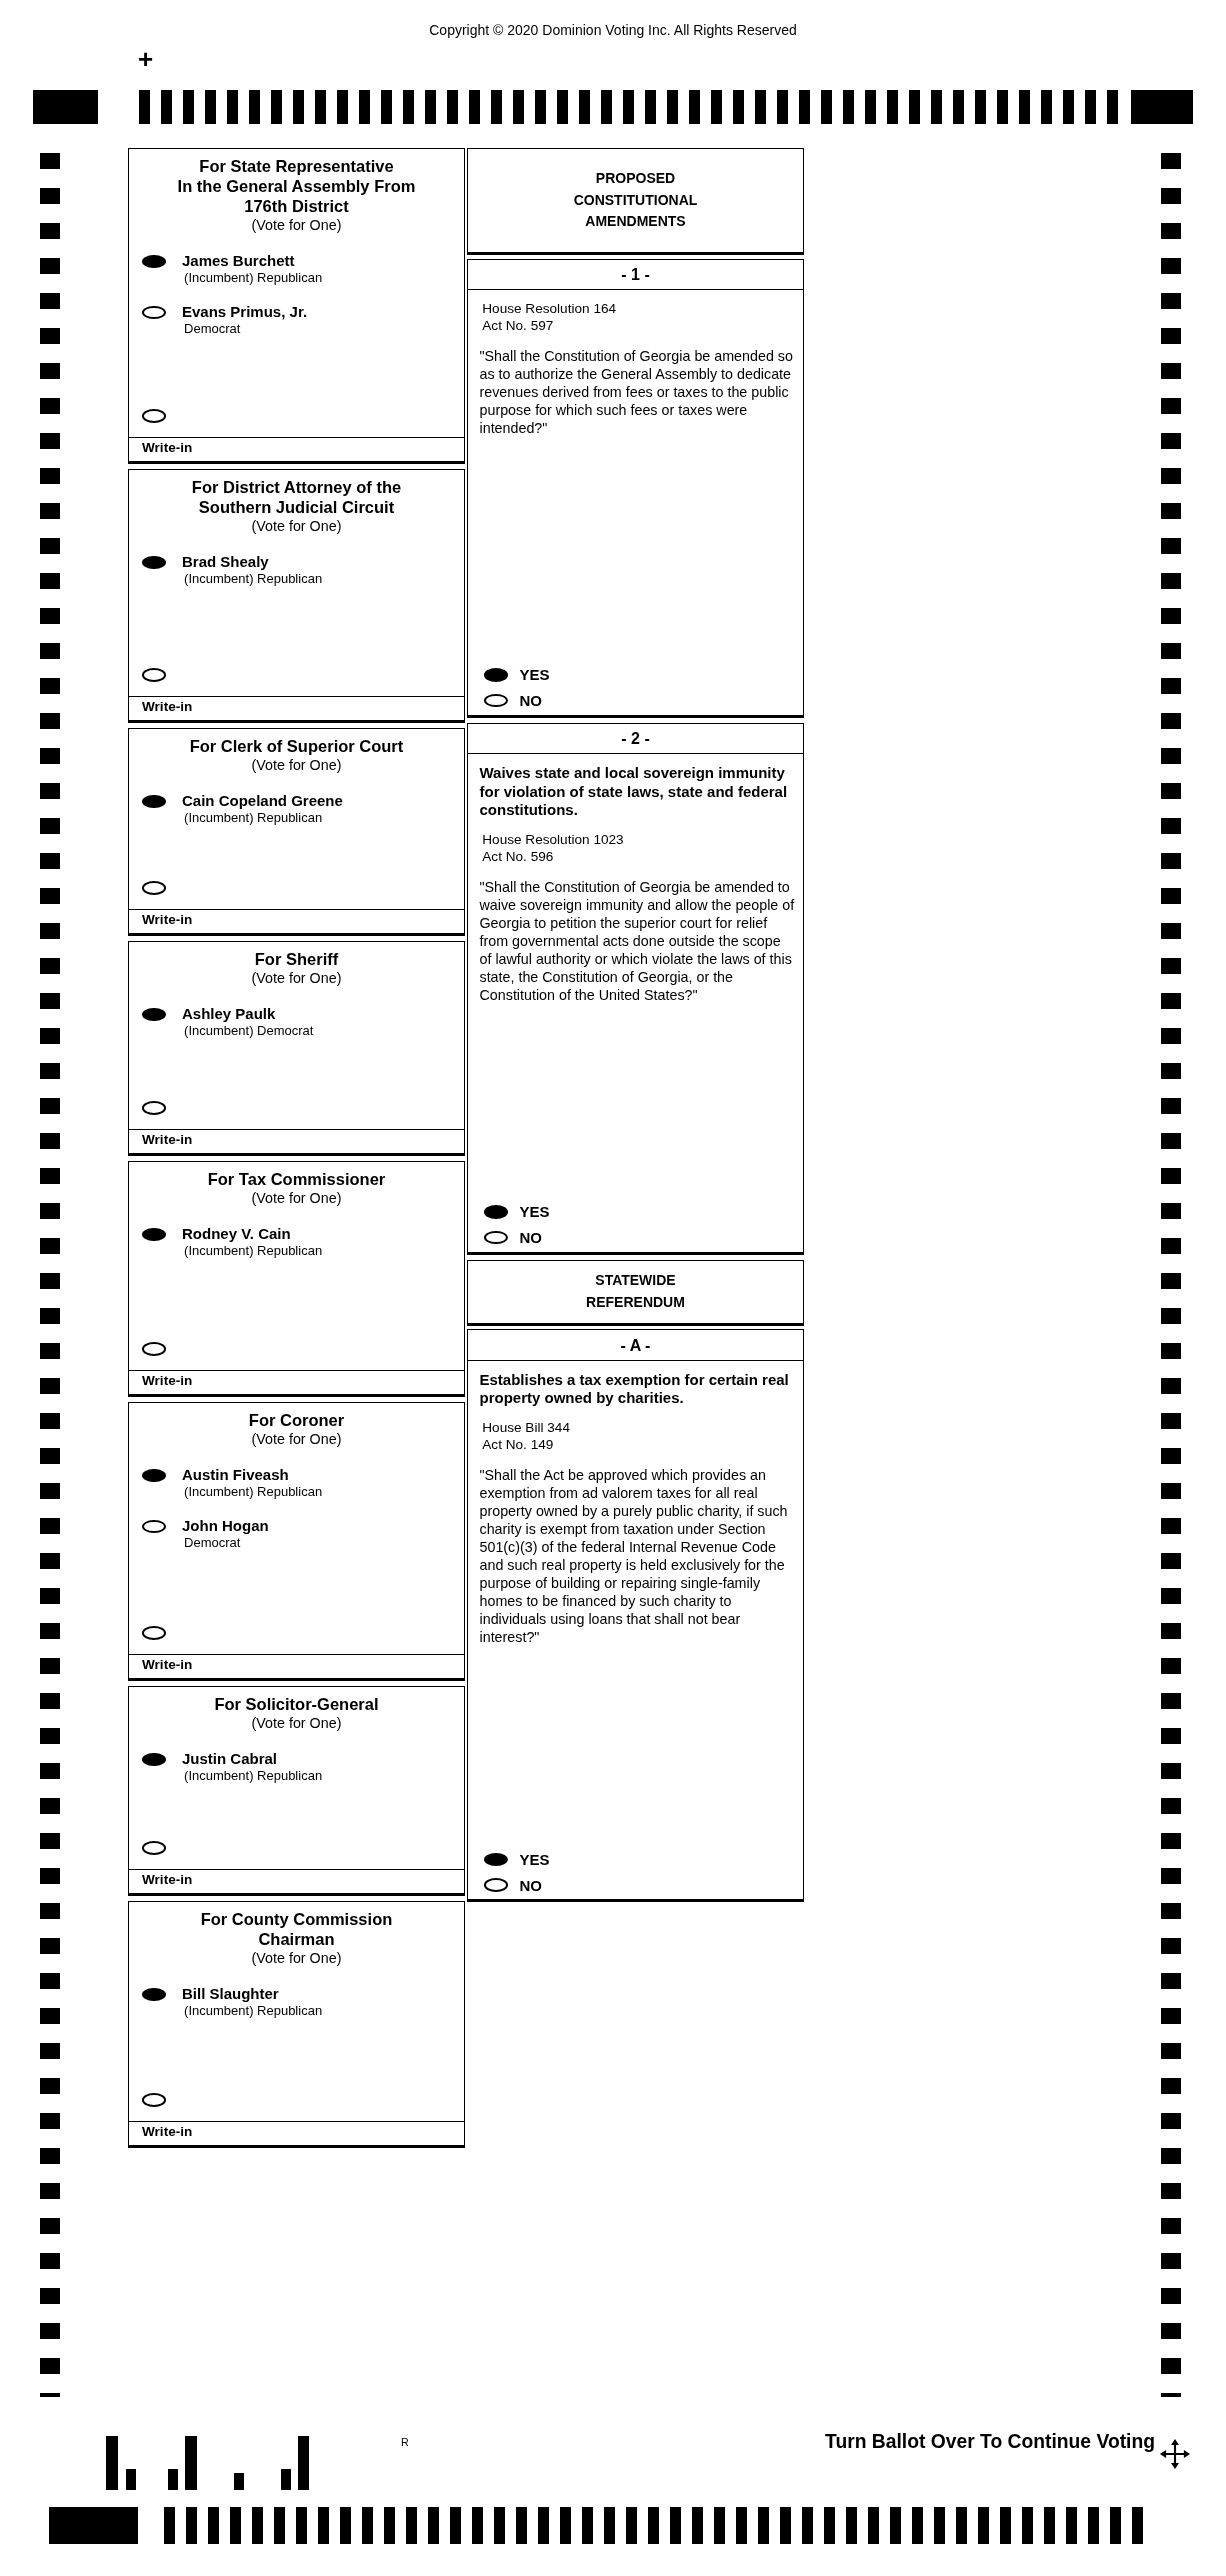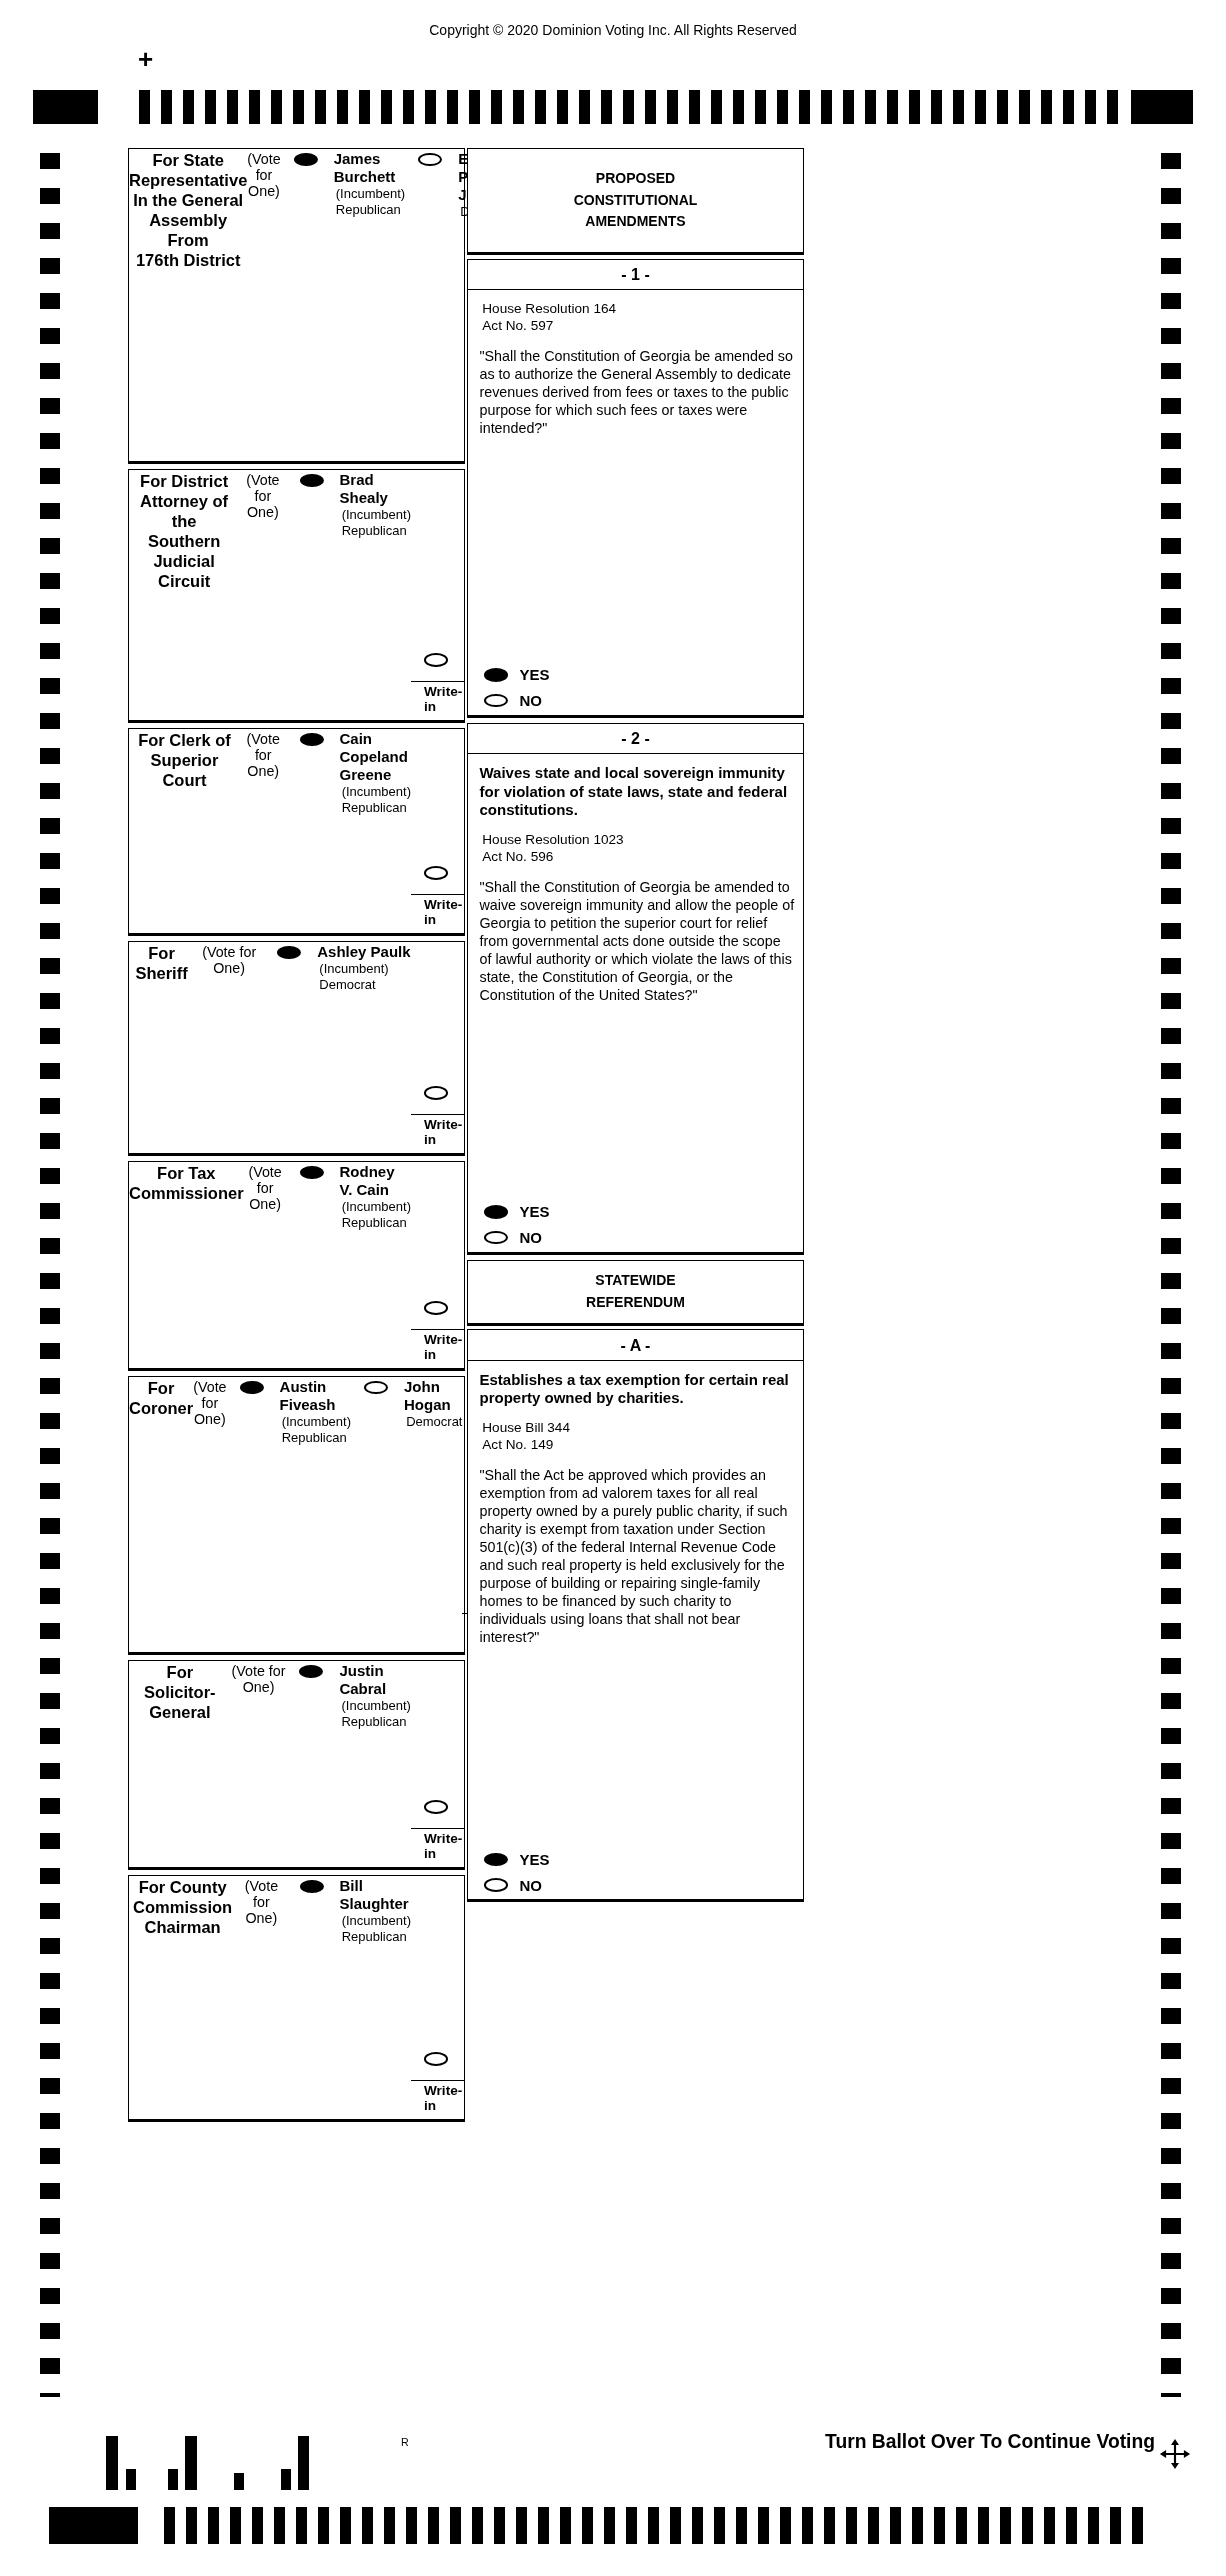--- a/index.html
+++ b/index.html
@@ -41,22 +41,22 @@
   
   .col { position: absolute; top: 148px; width: 337px; }
   .col.left  { left: 128px; }
   .col.right { left: 467px; }
 
   
   .contest {
     border: 1.4px solid #000;
     border-bottom: 3.6px solid #000;
     margin-bottom: 5px;
-    padding-top: 1px;
-    display: flex; 
+    padding-top: 7px;
+    display: flex; flex-direction: column;
     background: #fff;
   }
   .c-title {
     font-weight: bold; font-size: 16.5px; line-height: 20px;
     text-align: center; white-space: pre-line;
   }
   .c-inst { font-size: 14.3px; text-align: center; margin-top: 1.4px; margin-bottom: 18.6px; }
   .cand { display: flex; align-items: flex-start; padding-left: 13px; margin-bottom: 17px; }
   .bubble {
     flex: 0 0 auto; width: 24px; height: 13.6px;
@@ -198,21 +198,21 @@
     </div>
     <div class="writein">
       <div class="cand">
           <span class="bubble"></span>
         </div>
       <div class="wi-rule"></div>
       <div class="wi-label">Write-in</div>
     </div>
   </div>
 
-  <div class="contest" style="height:210px">
+  <div class="contest" style="height:236px">
     <div class="c-title">For Tax Commissioner</div>
     <div class="c-inst">(Vote for One)</div>
     <div class="cand">
       <span class="bubble filled"></span>
       <span>
         <span class="cand-name">Rodney V. Cain</span>
         <span class="cand-detail">(Incumbent) Republican</span>
       </span>
     </div>
     <div class="writein">

